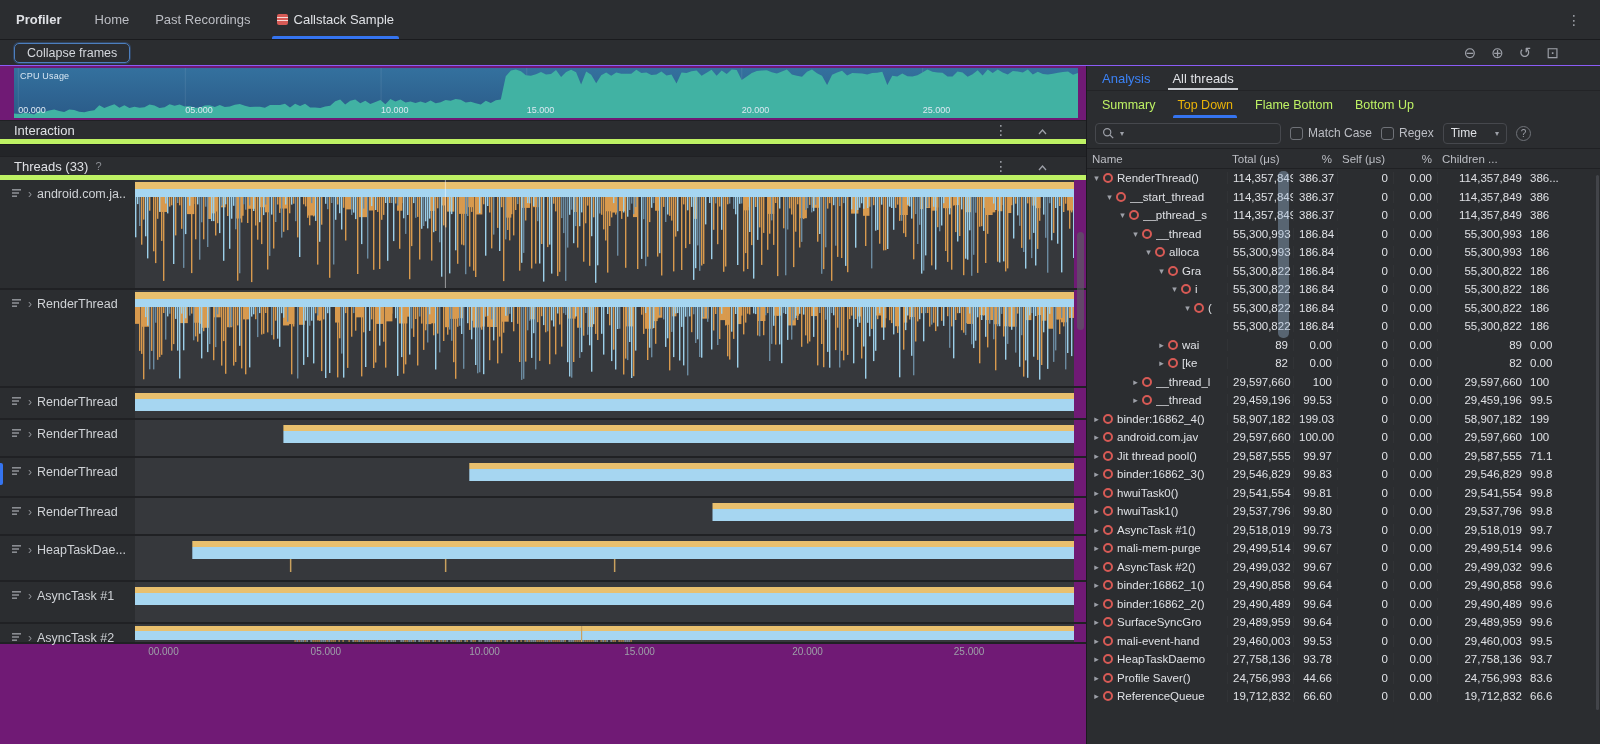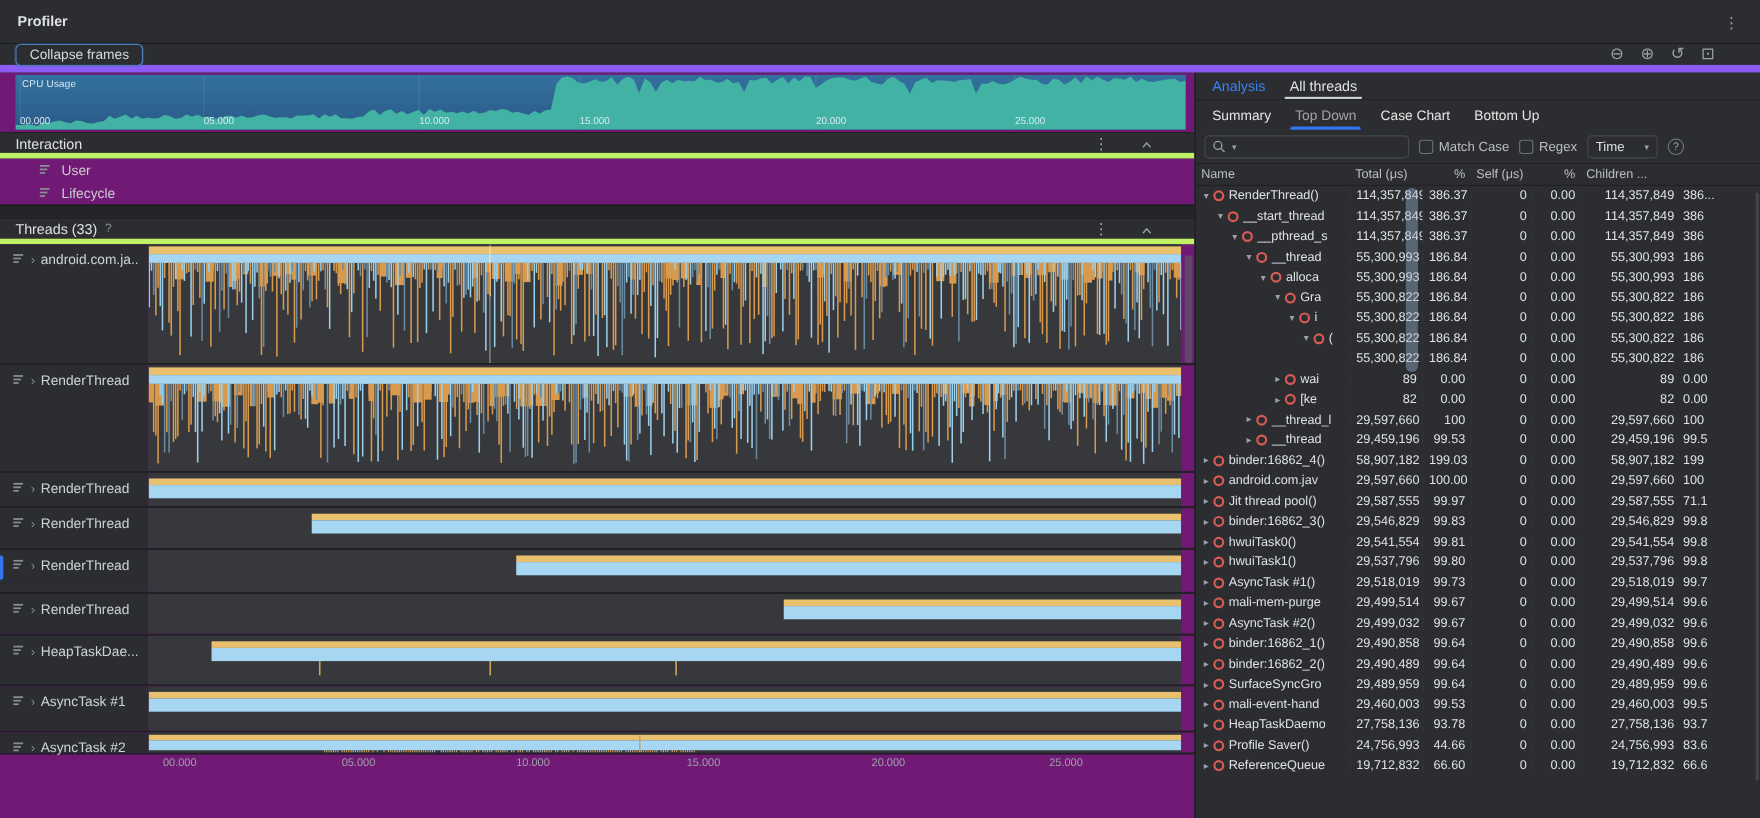--- a/index.html
+++ b/index.html
@@ -17,21 +17,21 @@
   .nav-tab.active{color:#dfe1e5}
   .nav-tab.active::after{content:"";position:absolute;left:8px;right:8px;bottom:0;height:3px;
     background:#3574f0;border-radius:2px 2px 0 0}
   .rec-icon{width:11px;height:11px;border-radius:2px;flex:none;background-color:#d75a55;
     background-image:linear-gradient(to bottom,transparent 3px,#f6d9d8 3px,#f6d9d8 4px,transparent 4px,transparent 6px,#f6d9d8 6px,#f6d9d8 7px,transparent 7px)}
   .spacer{flex:1}
   .icon-dim{color:#9da0a8;font-size:14px;line-height:1;padding:0 3px}
 
   
   .toolbar{height:26px;flex:none;display:flex;align-items:center;padding:0 14px;
-    background:#2b2d30;border-bottom:7px solid #8b5cf6}
+    background:#2b2d30;border-bottom:1px solid #8b5cf6}
   .collapse-btn{background:transparent;border:1px solid #4d7fbe;box-shadow:0 0 0 1px rgba(61,114,190,.35);
     color:#d5d8dd;font-size:12.5px;border-radius:5px;padding:2px 12px;font-family:inherit}
   .zoom-icons{display:flex;gap:9px;margin-right:24px}
   .zoom-icons .icon-dim{font-size:15px}
 
   
   .content{flex:1;display:flex;position:relative;overflow:hidden}
   .left-panel{width:1086px;flex:none;position:relative;background:#701a75;overflow:hidden}
 
   
@@ -64,22 +64,22 @@
   .left-scrollbar .thumb{width:7px;height:98px;border-radius:4px;background:#5a5d63;opacity:.65}
 
   
   .right-panel{flex:1;background:#2b2d30;border-left:1px solid #1a1b1e;display:flex;
     flex-direction:column;overflow:hidden;position:relative}
   .rp-tabs{display:flex;height:25px;flex:none;padding:0 4px;border-bottom:1px solid #232427}
   .rp-tab{display:flex;align-items:center;padding:0 11px;font-size:13px;color:#3b82f6;position:relative;white-space:nowrap}
   .rp-tab.active{color:#dfe1e5}
   .rp-tab.active::after{content:"";position:absolute;left:7px;right:7px;bottom:0;height:2px;background:#c9ccd1}
   .rp-subtabs{display:flex;height:27px;flex:none;padding:0 4px}
-  .rp-subtab{display:flex;align-items:center;padding:0 11px;font-size:12.5px;color:#e5e5e5;position:relative;white-space:nowrap}
-  .rp-subtab.active{color:#a3a3a3}
+  .rp-subtab{display:flex;align-items:center;padding:0 11px;font-size:12.5px;color:#bef264;position:relative;white-space:nowrap}
+  .rp-subtab.active{color:#eab308}
   .rp-subtab.active::after{content:"";position:absolute;left:7px;right:7px;bottom:0;height:3px;background:#3574f0;border-radius:2px 2px 0 0}
   .rp-search{display:flex;align-items:center;gap:9px;height:30px;flex:none;padding:0 8px}
   .search-box{display:flex;align-items:center;gap:5px;width:186px;height:21px;border:1px solid #46484d;
     border-radius:4px;background:#2b2d30;padding:0 6px}
   .search-input{flex:1;min-width:0;background:transparent;border:none;outline:none;color:#dfe1e5;
     font-size:12px;font-family:inherit}
   .cb-group{display:flex;align-items:center;gap:5px;white-space:nowrap}
   .cb{width:13px;height:13px;border:1px solid #6f7278;border-radius:3px;background:#2b2d30;flex:none}
   .cb-label{font-size:12px;color:#bcbec4}
   .time-dd{display:flex;align-items:center;gap:18px;height:21px;border:1px solid #46484d;border-radius:4px;
@@ -106,20 +106,32 @@
   .win-scrollbar{position:absolute;right:1px;top:109px;width:3px;height:535px;background:#55585e;
     opacity:.55;border-radius:2px}
 </style>
 </head>
 <body>
 
 <div class="app">
 
   <header class="topnav">
     <span class="app-title">Profiler</span>
+    <nav class="nav-tabs" id="navTabs">
+        <div class="nav-tab">
+          <span>Home</span>
+        </div>
+        <div class="nav-tab">
+          <span>Past Recordings</span>
+        </div>
+        <div class="nav-tab active">
+          <span class="rec-icon"></span>
+          <span>Callstack Sample</span>
+        </div>
+      </nav>
     <span class="spacer"></span>
     <span class="icon-dim">⋮</span>
   </header>
 
   <div class="toolbar">
     <button class="collapse-btn">Collapse frames</button>
     <span class="spacer"></span>
     <span class="zoom-icons" id="zoomIcons">
         <span class="icon-dim">⊖</span>
         <span class="icon-dim">⊕</span>
@@ -161,38 +173,20 @@
 
       <div class="section-header">
         <span>Interaction</span>
         <span class="sh-icons">
           <span class="icon-dim">⋮</span>
           <span class="icon-dim"><svg width="9" height="6">
                 <polyline points="1,5 4.5,1 8,5" fill="none" stroke="#9da0a8" stroke-width="1.3"></polyline>
               </svg></span>
         </span>
       </div>
-      <div id="interactionRows">
-          <div class="int-row">
-            <span><svg width="11" height="10">
-                <rect y="1" width="9" height="1.6" fill="#8a8d92"></rect>
-                <rect y="4.2" width="7" height="1.6" fill="#8a8d92"></rect>
-                <rect y="7.4" width="5" height="1.6" fill="#8a8d92"></rect>
-              </svg></span>
-            <span>User</span>
-          </div>
-          <div class="int-row">
-            <span><svg width="11" height="10">
-                <rect y="1" width="9" height="1.6" fill="#8a8d92"></rect>
-                <rect y="4.2" width="7" height="1.6" fill="#8a8d92"></rect>
-                <rect y="7.4" width="5" height="1.6" fill="#8a8d92"></rect>
-              </svg></span>
-            <span>Lifecycle</span>
-          </div>
-        </div>
 
       <div class="section-gap"></div>
 
       <div class="section-header">
         <span>Threads (33)</span>
         <span class="help-q">?</span>
         <span class="sh-icons">
           <span class="icon-dim">⋮</span>
           <span class="icon-dim"><svg width="9" height="6">
                 <polyline points="1,5 4.5,1 8,5" fill="none" stroke="#9da0a8" stroke-width="1.3"></polyline>
@@ -1530,21 +1524,21 @@
     </div>
 
     <div class="right-panel">
       <div class="rp-tabs" id="rpTabs">
           <div class="rp-tab">Analysis</div>
           <div class="rp-tab active">All threads</div>
         </div>
       <div class="rp-subtabs" id="rpSubtabs">
           <div class="rp-subtab">Summary</div>
           <div class="rp-subtab active">Top Down</div>
-          <div class="rp-subtab">Case Chart</div>
+          <div class="rp-subtab">Flame Bottom</div>
           <div class="rp-subtab">Bottom Up</div>
         </div>
 
       <div class="rp-search">
         <span class="search-box">
           <svg width="13" height="13">
               <circle cx="5.2" cy="5.2" r="3.6" fill="none" stroke="#9da0a8" stroke-width="1.2"></circle>
               <line x1="8" y1="8" x2="11.2" y2="11.2" stroke="#9da0a8" stroke-width="1.2"></line>
             </svg>
           <span class="dd-caret">▾</span>

